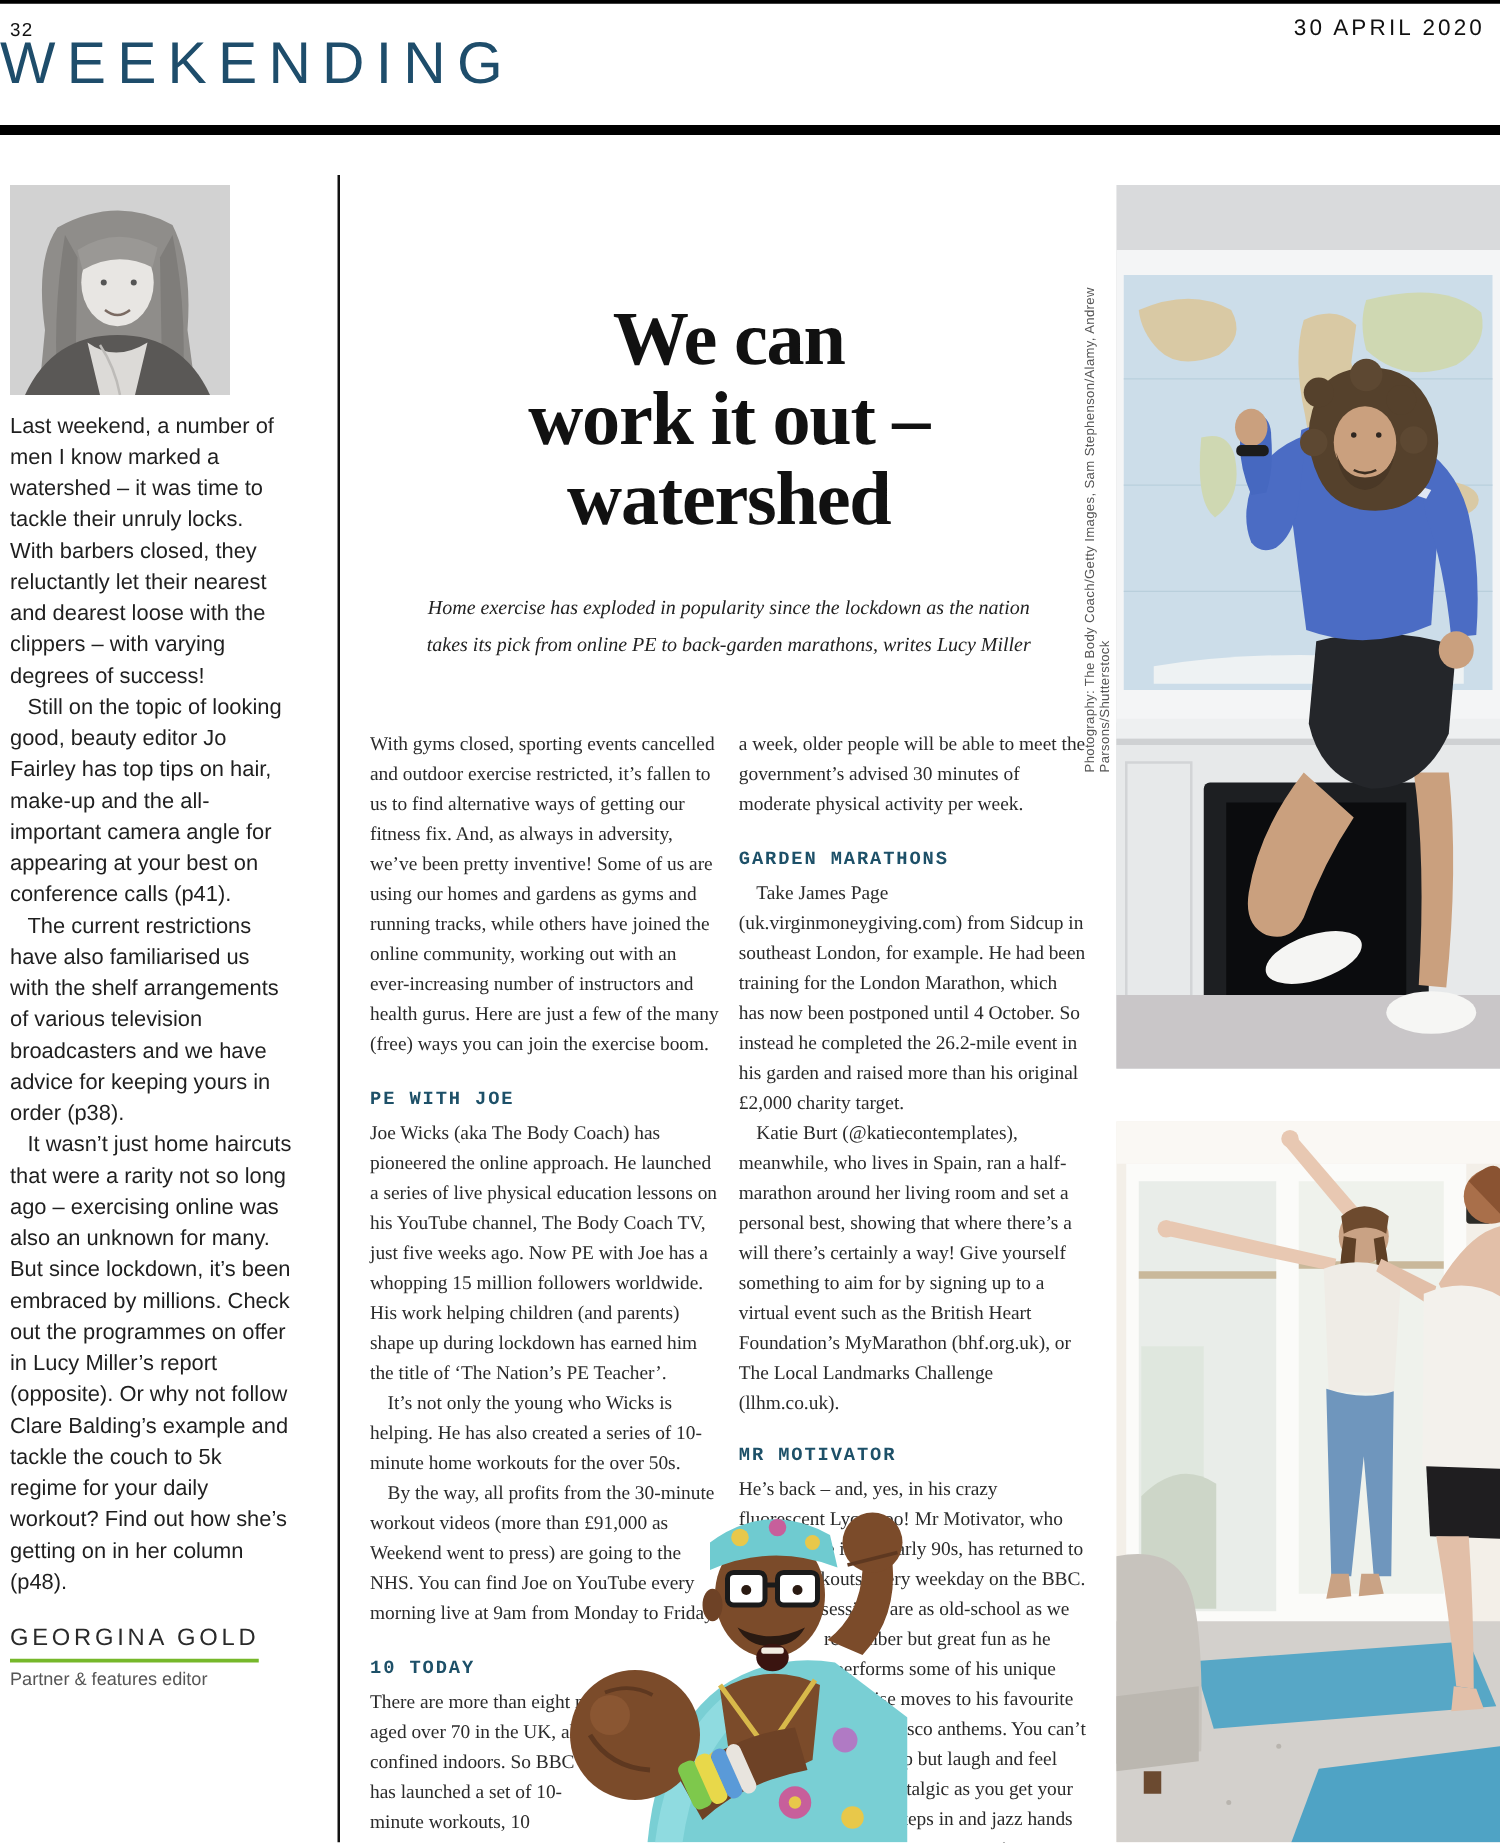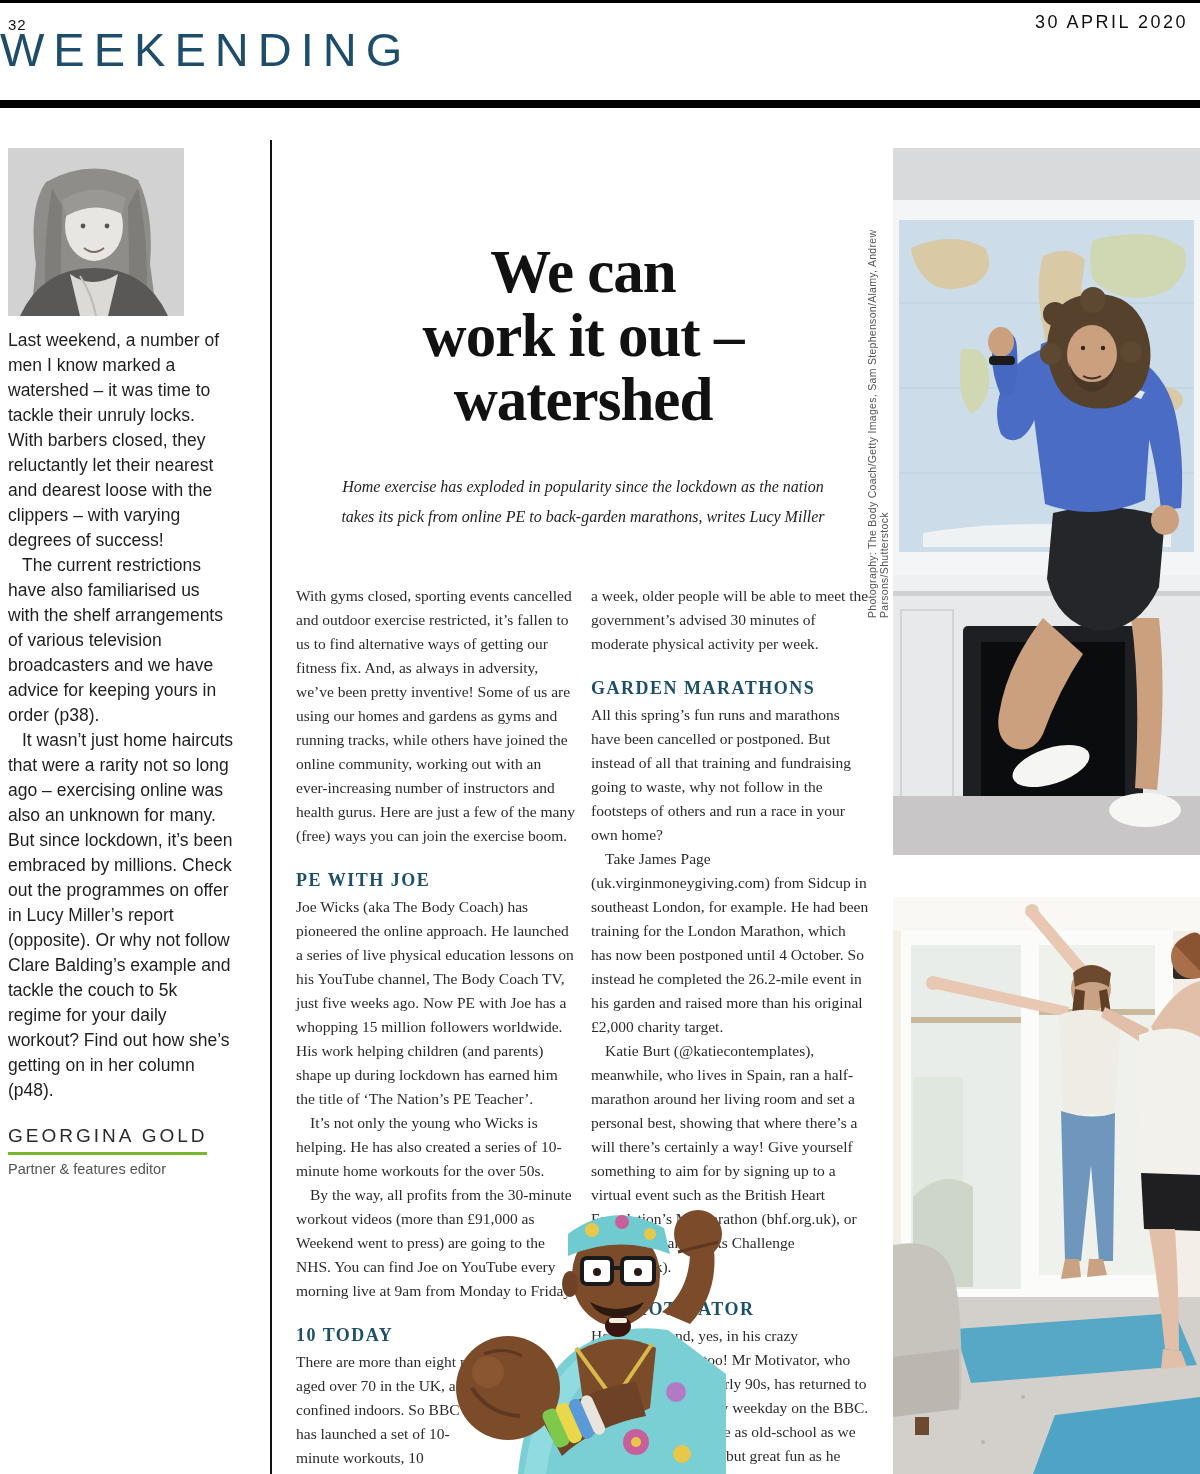--- a/index.html
+++ b/index.html
@@ -25,22 +25,22 @@
   
   .article{position:absolute;left:296px;top:140px;width:574px;}
   .headline{margin:100px 0 0 0;text-align:center;font-family:"Liberation Serif",serif;
             font-weight:700;font-size:61px;line-height:64px;color:#111;white-space:pre-line;letter-spacing:-1px;}
   .standfirst{margin:40px auto 0 auto;width:502px;text-align:center;font-family:"Liberation Serif",serif;
               font-style:italic;font-size:16px;line-height:30px;color:#222;}
   .cols{margin-top:52px;display:flex;gap:16px;}
   .bodycol{width:279px;font-family:"Liberation Serif",serif;font-size:15.5px;line-height:24px;color:#2b2b2b;}
   .bodycol p{margin:0;}
   .bodycol p.ind{text-indent:14px;}
-  .sec-head{margin:20px 0 3px 0;font-family:Liberation Serif, serif;font-weight:700;
-            font-size:18px;letter-spacing:1.5px;color:#1d5068;}
+  .sec-head{margin:20px 0 3px 0;font-family:Liberation Mono, monospace;font-weight:700;
+            font-size:15px;letter-spacing:1.5px;color:#1d5068;}
   .sec-head.tight{margin-top:18px;}
   
   .motivator-spacer{float:right;width:150px;height:268px;
       shape-outside:polygon(100% 12%,100% 100%,0% 100%,0% 58%,52% 30%);}
   .wrap2{position:relative;}
   .spacer-left{float:left;width:138px;height:240px;
       shape-outside:polygon(0 0,10% 0,100% 100%,0 100%);}
   .wrap2 p.cent{text-align:center;}
   
   .photo-credit{position:absolute;left:866px;top:148px;height:470px;
@@ -69,20 +69,21 @@
     <ellipse cx="86" cy="78" rx="29" ry="35" fill="#e8e6e3"></ellipse>
     <path d="M54 52 q32 -20 64 -2 l-4 16 q-28 -14 -56 2z" fill="#9a9895"></path>
     <circle cx="75" cy="78" r="2.4" fill="#555"></circle>
       <circle cx="99" cy="78" r="2.4" fill="#555"></circle>
     <path d="M76 100 q10 8 20 0" stroke="#7a6a62" stroke-width="2" fill="none"></path>
     <path d="M12 168 q22 -48 74 -48 q52 0 74 48z" fill="#5a5856"></path>
     <path d="M62 126 q22 16 48 0 l-10 42 -28 0z" fill="#dcdad7"></path>
     <path d="M72 128 q12 18 16 40" stroke="#bdbbb8" stroke-width="2" fill="none"></path>
   </svg>
   <p class="first">Last weekend, a number of men I know marked a watershed – it was time to tackle their unruly locks. With barbers closed, they reluctantly let their nearest and dearest loose with the clippers – with varying degrees of success!</p>
+  <p class="ind">Still on the topic of looking good, beauty editor Jo Fairley has top tips on hair, make-up and the all-important camera angle for appearing at your best on conference calls (p41).</p>
   <p class="ind">The current restrictions have also familiarised us with the shelf arrangements of various television broadcasters and we have advice for keeping yours in order (p38).</p>
   <p class="ind">It wasn’t just home haircuts that were a rarity not so long ago – exercising online was also an unknown for many. But since lockdown, it’s been embraced by millions. Check out the programmes on offer in Lucy Miller’s report (opposite). Or why not follow Clare Balding’s example and tackle the couch to 5k regime for your daily workout? Find out how she’s getting on in her column (p48).</p>
   <div class="byline">GEORGINA GOLD</div>
   <div class="byline-role">Partner &amp; features editor</div>
 </div>
 
 <div class="col-divider"></div>
 
 <div class="article">
   <h1 class="headline">We can
@@ -95,21 +96,20 @@
       <h3 class="sec-head">PE WITH JOE</h3>
       <p>Joe Wicks (aka The Body Coach) has pioneered the online approach. He launched a series of live physical education lessons on his YouTube channel, The Body Coach TV, just five weeks ago. Now PE with Joe has a whopping 15 million followers worldwide. His work helping children (and parents) shape up during lockdown has earned him the title of ‘The Nation’s PE Teacher’.</p>
       <p class="ind">It’s not only the young who Wicks is helping. He has also created a series of 10-minute home workouts for the over 50s.</p>
       <p class="ind">By the way, all profits from the 30-minute workout videos (more than £91,000 as Weekend went to press) are going to the NHS. You can find Joe on YouTube every morning live at 9am from Monday to Friday.</p>
       <h3 class="sec-head">10 TODAY</h3>
       <p><span class="motivator-spacer"></span><span>There are more than eight million people aged over 70 in the UK, all now confined indoors. So BBC Sport has launched a set of 10-minute workouts, 10 Today, designed to get the older generation exercising and moving in their own homes – even if it’s just in their chairs. Each of the 10 short workouts is broadcast free on the radio and online (10today.co.uk). By doing just three sessions</span></p>
     </div>
     <div class="bodycol">
       <p>a week, older people will be able to meet the government’s advised 30 minutes of moderate physical activity per week.</p>
       <h3 class="sec-head">GARDEN MARATHONS</h3>
-      <p>All this spring’s fun runs and marathons have been cancelled or postponed. But instead of all that training and fundraising going to waste, why not follow in the footsteps of others and run a race in your own home?</p>
       <p class="ind">Take James Page (uk.virginmoneygiving.com) from Sidcup in southeast London, for example. He had been training for the London Marathon, which has now been postponed until 4 October. So instead he completed the 26.2-mile event in his garden and raised more than his original £2,000 charity target.</p>
       <p class="ind">Katie Burt (@katiecontemplates), meanwhile, who lives in Spain, ran a half-marathon around her living room and set a personal best, showing that where there’s a will there’s certainly a way! Give yourself something to aim for by signing up to a virtual event such as the British Heart Foundation’s MyMarathon (bhf.org.uk), or The Local Landmarks Challenge (llhm.co.uk).</p>
       <h3 class="sec-head tight">MR MOTIVATOR</h3>
       <p>He’s back – and, yes, in his crazy fluorescent Lycra too! Mr Motivator, who shot to fame in the early 90s, has returned to do his workouts every weekday on the BBC.</p>
       <div class="wrap2">
         <div class="spacer-left"></div>
         <p class="cent">His sessions are as old-school as we remember but great fun as he performs some of his unique exercise moves to his favourite classic disco anthems. You can’t help but laugh and feel nostalgic as you get your steps in and jazz hands out!</p>
 
       </div>
     </div>

